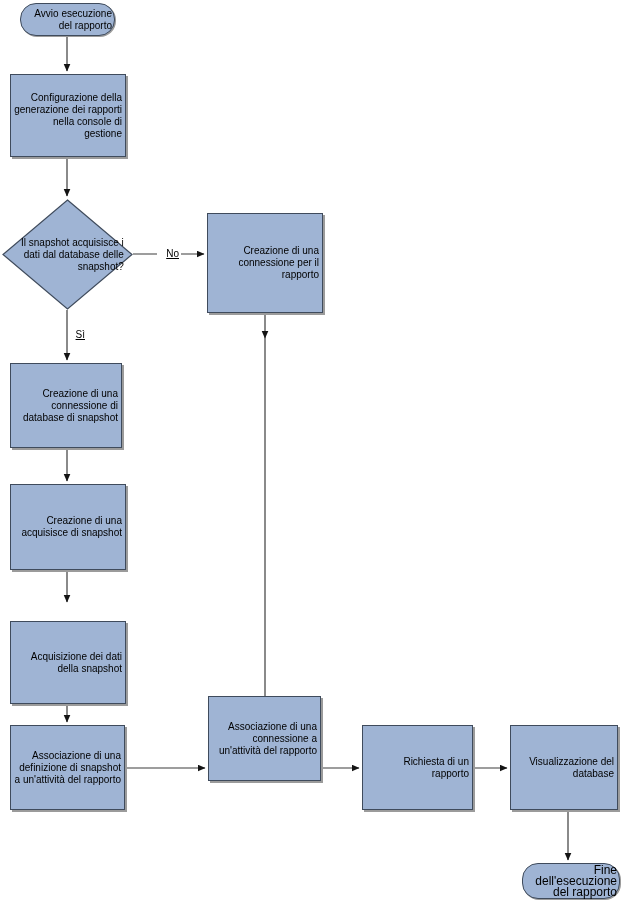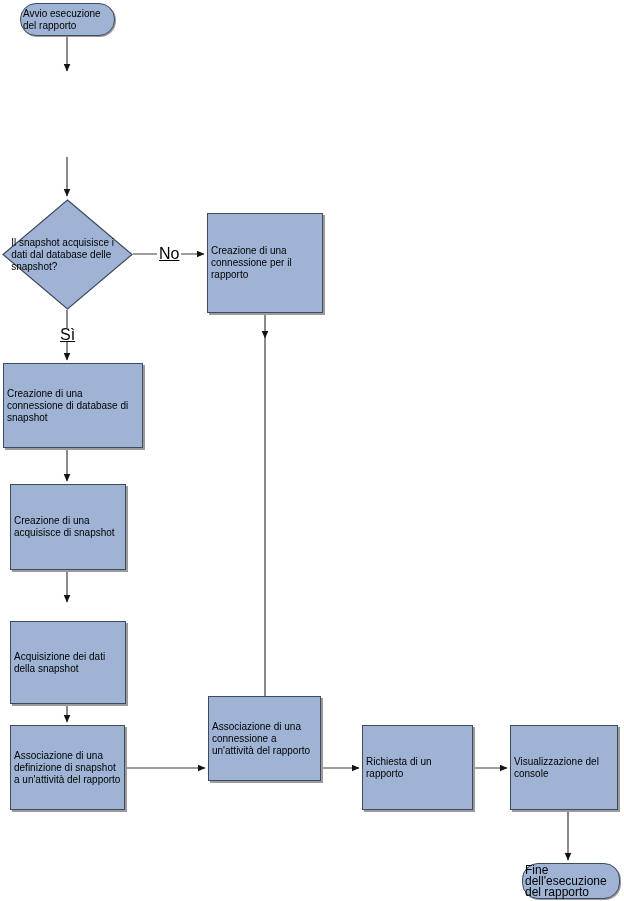--- a/index.html
+++ b/index.html
@@ -17,21 +17,21 @@
     position:relative;
     width:624px;height:901px;
     background:var(--bg);
     overflow:hidden;
   }
   #connectors{position:absolute;left:0;top:0;width:624px;height:901px;}
   .connector{stroke:var(--connector);stroke-width:1.2;}
   .node{
     position:absolute;
     display:flex;align-items:center;justify-content:center;
-    text-align:left;
+    text-align:right;
     font-size:10px;line-height:12px;color:var(--text);
   }
   .rect{
     background:var(--shape-fill);
     border:1.2px solid var(--shape-border);
     box-shadow:2px 2px 0 var(--shape-shadow);
     padding:2px 3px;
   }
   .pill{
     background:var(--shape-fill);
@@ -42,21 +42,21 @@
   }
   .pill-end{font-size:12px;line-height:11px;}
   .diamond-wrap{background:transparent;border:none;padding:0;}
   .diamond-svg{position:absolute;left:0;top:0;width:100%;height:100%;}
   .diamond-shape{fill:var(--shape-fill);stroke:var(--shape-border);stroke-width:1.2;}
   .node-label{position:relative;display:block;width:100%;}
   .diamond-label{position:relative;display:block;width:86%;margin:0 auto;}
   .edge-label{
     position:absolute;
     background:var(--bg);
-    font-size:16px;line-height:13px;
+    font-size:10px;line-height:13px;
     color:var(--text);
     text-align:right;
     padding:0 2px;
     text-decoration:underline;
   }
 </style>
 </head>
 <body>
 
 <div id="canvas">
@@ -79,33 +79,36 @@
     <line class="connector" x1="125" y1="768" x2="205" y2="768" marker-end="url(#arrow)"></line>
     <line class="connector" x1="321" y1="768" x2="359" y2="768" marker-end="url(#arrow)"></line>
     <line class="connector" x1="473" y1="768" x2="507" y2="768" marker-end="url(#arrow)"></line>
     <line class="connector" x1="568" y1="810" x2="568" y2="860" marker-end="url(#arrow)"></line>
   </svg>
 
   <div class="node pill" style="left:20px;top:3px;width:95px;height:33px;">
     <span class="node-label">Avvio esecuzione del rapporto</span>
   </div>
 
+  <div class="node rect" style="left:10px;top:74px;width:116px;height:83px;">
+    <span class="node-label">Configurazione della generazione dei rapporti nella console di gestione</span>
+  </div>
 
   <div class="node diamond-wrap" style="left:2px;top:199px;width:131px;height:111px;">
     <svg class="diamond-svg" viewBox="0 0 131 111" xmlns="http://www.w3.org/2000/svg" preserveAspectRatio="none">
       <polygon class="diamond-shape" points="65.5,1 130,55.5 65.5,110 1,55.5"></polygon>
     </svg>
     <span class="diamond-label">Il snapshot acquisisce i dati dal database delle snapshot?</span>
   </div>
 
   <div class="node rect" style="left:207px;top:213px;width:116px;height:100px;">
     <span class="node-label">Creazione di una connessione per il rapporto</span>
   </div>
 
-  <div class="node rect" style="left:3px;top:363px;width:140px;height:85px;">
+  <div class="node rect" style="left:10px;top:363px;width:112px;height:85px;">
     <span class="node-label">Creazione di una connessione di database di snapshot</span>
   </div>
 
   <div class="node rect" style="left:10px;top:484px;width:116px;height:86px;">
     <span class="node-label">Creazione di una acquisisce di snapshot</span>
   </div>
 
   <div class="node rect" style="left:10px;top:605px;width:116px;height:83px;margin-top:16px;">
     <span class="node-label">Acquisizione dei dati della snapshot</span>
   </div>
@@ -116,23 +119,23 @@
 
   <div class="node rect" style="left:208px;top:696px;width:113px;height:85px;">
     <span class="node-label">Associazione di una connessione a un'attività del rapporto</span>
   </div>
 
   <div class="node rect" style="left:362px;top:725px;width:111px;height:85px;">
     <span class="node-label">Richiesta di un rapporto</span>
   </div>
 
   <div class="node rect" style="left:510px;top:725px;width:108px;height:85px;">
-    <span class="node-label">Visualizzazione del console</span>
+    <span class="node-label">Visualizzazione del database</span>
   </div>
 
   <div class="node pill pill-end" style="left:522px;top:863px;width:98px;height:36px;">
     <span class="node-label">Fine dell'esecuzione del rapporto</span>
   </div>
 
   <div class="edge-label" style="left:157px;top:247px;width:24px;">No</div>
-  <div class="edge-label" style="left:58px;top:328px;width:18px;">Sì</div>
+  <div class="edge-label" style="left:69px;top:328px;width:18px;">Sì</div>
 
 </div>
 
 </body></html>

